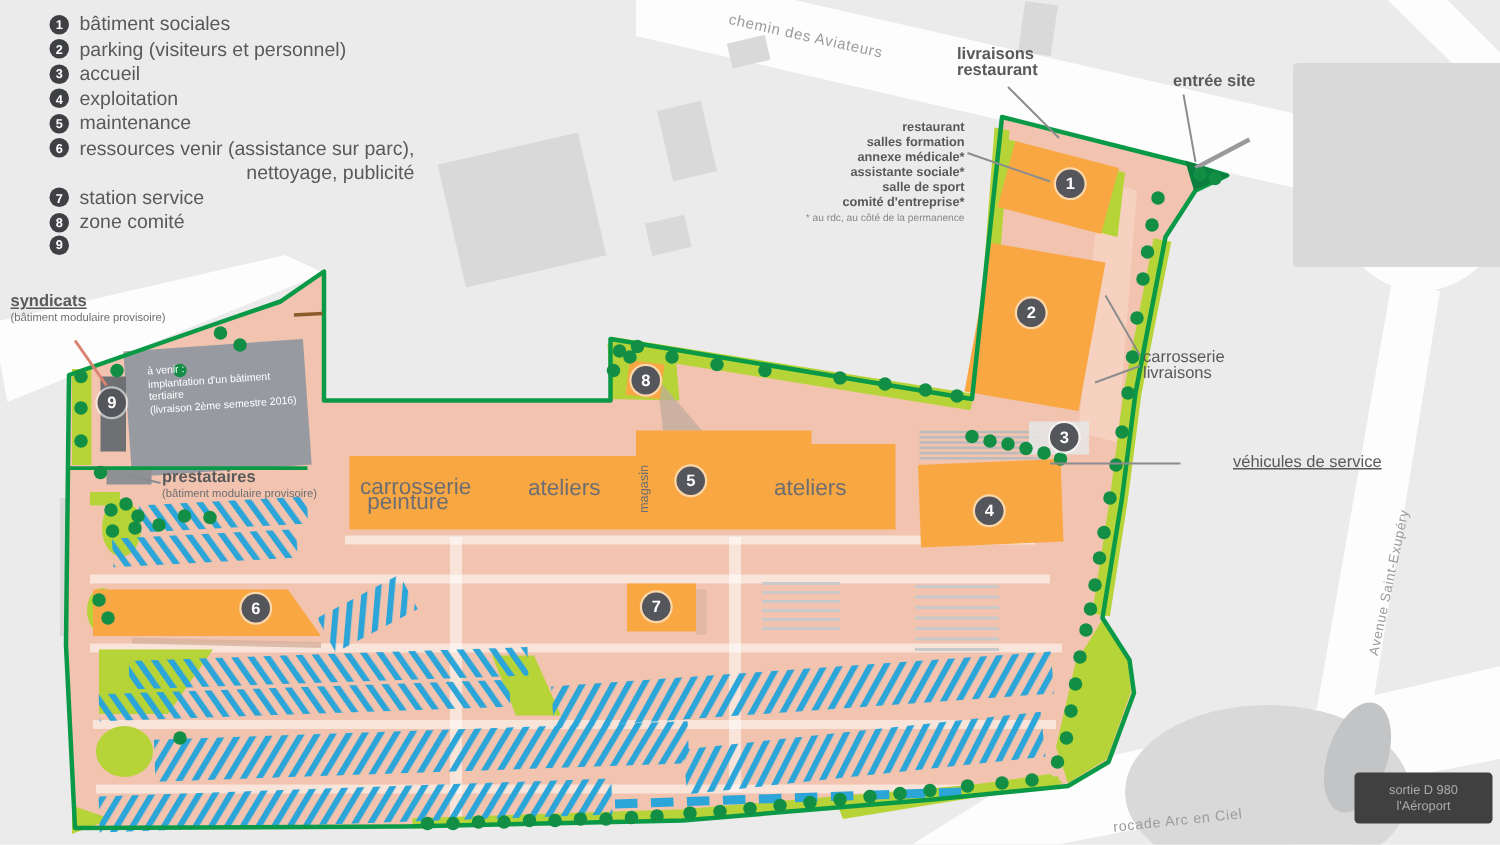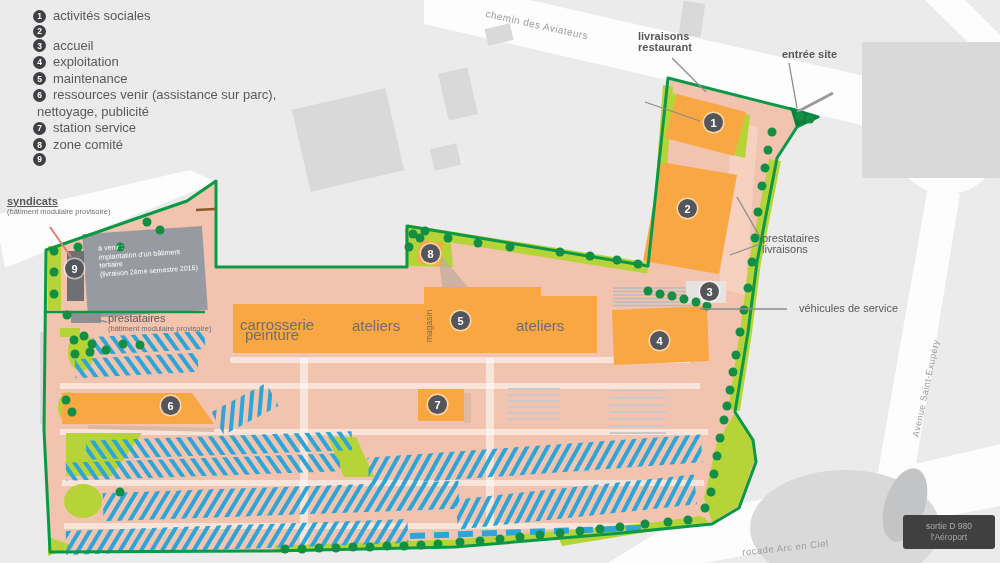--- a/index.html
+++ b/index.html
@@ -6,21 +6,21 @@
   #stage{position:relative;width:1000px;height:563px;background:#ebebeb;overflow:hidden;
          font-family:"Liberation Sans",sans-serif;color:#58595b;}
   #baseSvg{position:absolute;left:0;top:0;}
   .abs{position:absolute;}
   
   #legend{left:33px;top:8px;font-size:13px;line-height:16.5px;}
   .lg-row{display:flex;align-items:center;}
   .lg-dot{width:13px;height:13px;border-radius:50%;background:#3f4043;color:#fff;
           font-size:8.5px;font-weight:bold;display:inline-flex;align-items:center;justify-content:center;
           margin-right:7px;flex:0 0 13px;}
-  .lg-wrap{margin-left:4px;}
+  .lg-wrap{margin-left:4px;text-align:right;}
   
   .mk{position:absolute;width:19px;height:19px;margin:-10px 0 0 -10px;border-radius:50%;
       background:#54565b;color:#fff;font-size:11px;font-weight:bold;display:flex;
       align-items:center;justify-content:center;box-shadow:0 0 0 1.5px rgba(255,255,255,.55);}
   
   .ann{font-size:11px;line-height:10.5px;color:#58595b;}
   .sub{font-size:7.5px;color:#6d6e71;}
   .road-label{color:#9a9c9e;font-size:10px;letter-spacing:.5px;white-space:nowrap;}
   .bldg-label{font-size:15px;color:#6d6e71;text-align:center;line-height:10px;}
   #ne-block{right:357px;top:79px;text-align:right;font-size:8.5px;font-weight:bold;
@@ -261,24 +261,25 @@
       <path d="M760,244 L730,255"></path>
       <path d="M787,309 L700,309"></path>
       <path d="M107,322 L86,317"></path>
     </g>
     <path d="M50,227 L71,257" stroke="#d9826f" stroke-width="2" fill="none"></path>
   </svg>
 
   <div id="legend" class="abs">
     <div class="lg-row">
       <span class="lg-dot">1</span>
-      <span>activités sociales</span>
+      <span>bâtiment sociales</span>
       </div>
     <div class="lg-row">
       <span class="lg-dot">2</span>
+      <span>parking (visiteurs et personnel)</span>
       </div>
     <div class="lg-row">
       <span class="lg-dot">3</span>
       <span>accueil</span>
       </div>
     <div class="lg-row">
       <span class="lg-dot">4</span>
       <span>exploitation</span>
       </div>
     <div class="lg-row">
@@ -303,30 +304,39 @@
       </div>
   </div>
 
   <div class="abs road-label" style="left:487px;top:8px;transform:rotate(12.5deg);transform-origin:0 0;">chemin des Aviateurs</div>
   <div class="abs road-label" style="left:742px;top:542px;transform:rotate(-6deg);font-size:9.5px;">rocade Arc en Ciel</div>
   <div class="abs road-label" style="left:872px;top:378px;width:110px;transform:rotate(-78deg);font-size:9px;">Avenue Saint-Exupéry</div>
 
   <div class="abs ann" style="left:638px;top:31px;width:80px;font-weight:bold;">livraisons restaurant</div>
   <div class="abs ann" style="left:770px;top:49px;font-weight:bold;margin-left:12px;">entrée site</div>
 
-
-  <div class="abs ann" style="left:762px;top:233px;width:85px;">prestataires livraisons</div>
-  <div class="abs ann" style="left:799px;top:303px;">véhicules de service</div>
+  <div id="ne-block" class="abs">
+    <div>restaurant</div>
+    <div>salles formation</div>
+    <div>annexe médicale*</div>
+    <div>assistante sociale*</div>
+    <div>salle de sport</div>
+    <div>comité d'entreprise*</div>
+    <div id="ne-foot">* au rdc, au côté de la permanence</div>
+  </div>
+
+  <div class="abs ann" style="left:762px;top:233px;width:85px;">carrosserie livraisons</div>
+  <div class="abs ann" style="left:822px;top:303px;text-decoration:underline;">véhicules de service</div>
 
   <div class="abs" style="left:7px;top:196px;">
     <div class="ann" style="font-weight:bold;text-decoration:underline;">syndicats</div>
     <div class="sub">(bâtiment modulaire provisoire)</div>
   </div>
   <div class="abs" style="left:108px;top:313px;">
-    <div class="ann" style="font-weight:normal;">prestataires</div>
+    <div class="ann" style="font-weight:bold;">prestataires</div>
     <div class="sub">(bâtiment modulaire provisoire)</div>
   </div>
 
   <div id="avenir" class="abs">
     <div>à venir :</div>
     <div>implantation d'un bâtiment</div>
     <div>tertiaire</div>
     <div>(livraison 2ème semestre 2016)</div>
   </div>
 

